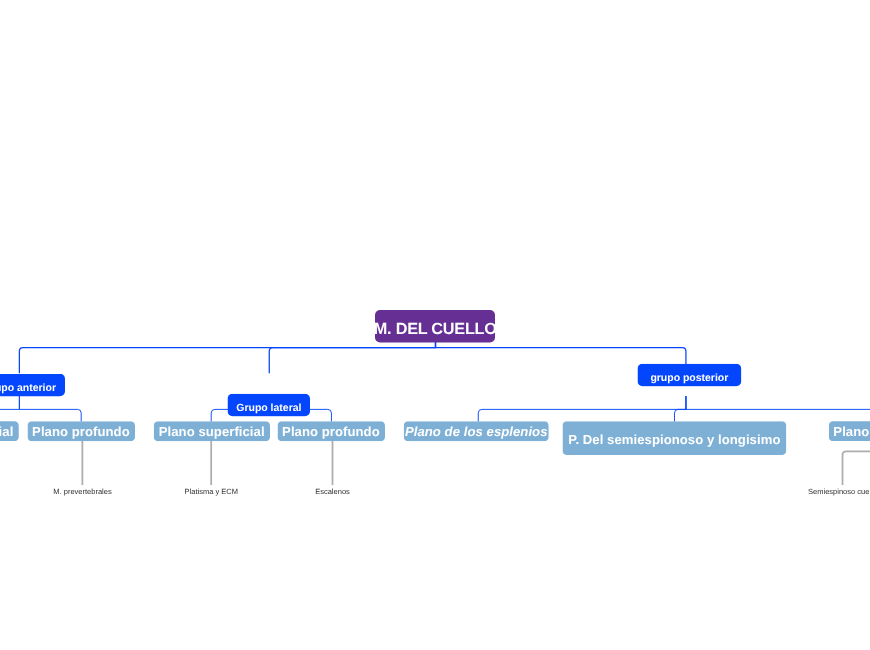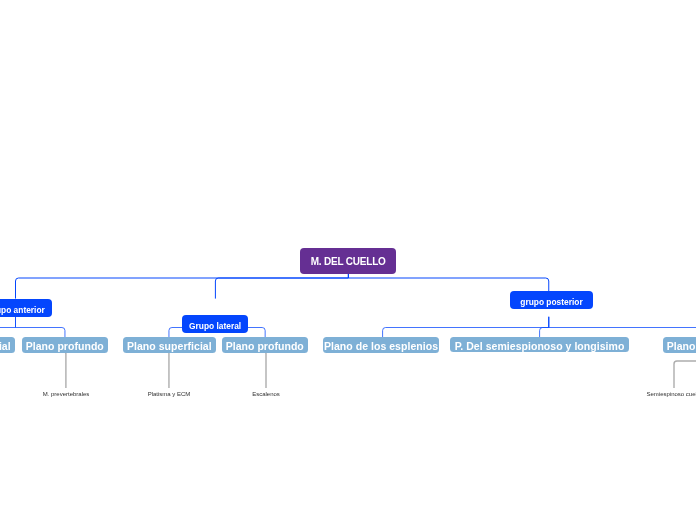--- a/index.html
+++ b/index.html
@@ -5,21 +5,21 @@
 <style>
   html,body{margin:0;padding:0;}
   body{width:696px;height:520px;background:#fff;overflow:hidden;
        font-family:"Liberation Sans",sans-serif;position:relative;}
   #canvas{position:absolute;left:0;top:0;width:696px;height:520px;background:#fff;}
   svg.links{position:absolute;left:0;top:0;width:696px;height:520px;overflow:visible;}
   .node{position:absolute;box-sizing:border-box;display:flex;align-items:center;
         justify-content:center;white-space:nowrap;line-height:1;
         will-change:transform;-webkit-font-smoothing:antialiased;}
   .n-root{background:#652F93;color:#fff;border-radius:4px;font-weight:bold;
-          font-size:10px;letter-spacing:-0.2px;padding-top:2.5px;}
+          font-size:13px;letter-spacing:-0.2px;padding-top:2.5px;}
   .n-l1{background:#0446FD;color:#fff;border-radius:4px;font-weight:bold;
         font-size:8.4px;padding-top:3.4px;}
   .n-l2{background:#7EB0D6;color:#fff;border-radius:3.5px;font-weight:bold;
         font-size:10.5px;letter-spacing:0.04px;padding-top:3.6px;}
   .n-l3{color:#303030;font-size:6px;font-weight:normal;}
 </style>
 </head>
 <body>
 
 <div id="canvas">
@@ -68,24 +68,24 @@
     </div>
     <div class="node n-l2" style="left: 22.2px; top: 337.2px; width: 85.5px; height: 15.5px;">
       <span>Plano profundo</span>
     </div>
     <div class="node n-l2" style="left: 122.6px; top: 337.2px; width: 92.7px; height: 15.5px;">
       <span>Plano superficial</span>
     </div>
     <div class="node n-l2" style="left: 222.4px; top: 337.2px; width: 85.5px; height: 15.5px;">
       <span>Plano profundo</span>
     </div>
-    <div class="node n-l2" style="left: 323.2px; top: 337.2px; width: 116px; height: 15.5px;">
+    <div class="node n-l2" style="left: 323.2px; top: 337.2px; width: 116px; height: 15.5px; font-style: italic;">
       <span>Plano de los esplenios</span>
     </div>
-    <div class="node n-l2" style="left: 450.1px; top: 337.2px; width: 179px; height: 15px; text-align: right;">
+    <div class="node n-l2" style="left: 450.1px; top: 337.2px; width: 179px; height: 27px; text-align: right;">
       <span>P. Del semiespionoso y longisimo</span>
     </div>
     <div class="node n-l2" style="left: 663.3px; top: 337.2px; width: 85.5px; height: 15.5px;">
       <span>Plano profundo</span>
     </div>
 
     <div class="node n-l3" style="left: -34.1px; top: 389.2px; width: 200px; height: 10px;">
       <span>M. prevertebrales</span>
     </div>
     <div class="node n-l3" style="left: 69.2px; top: 389.2px; width: 200px; height: 10px;">

